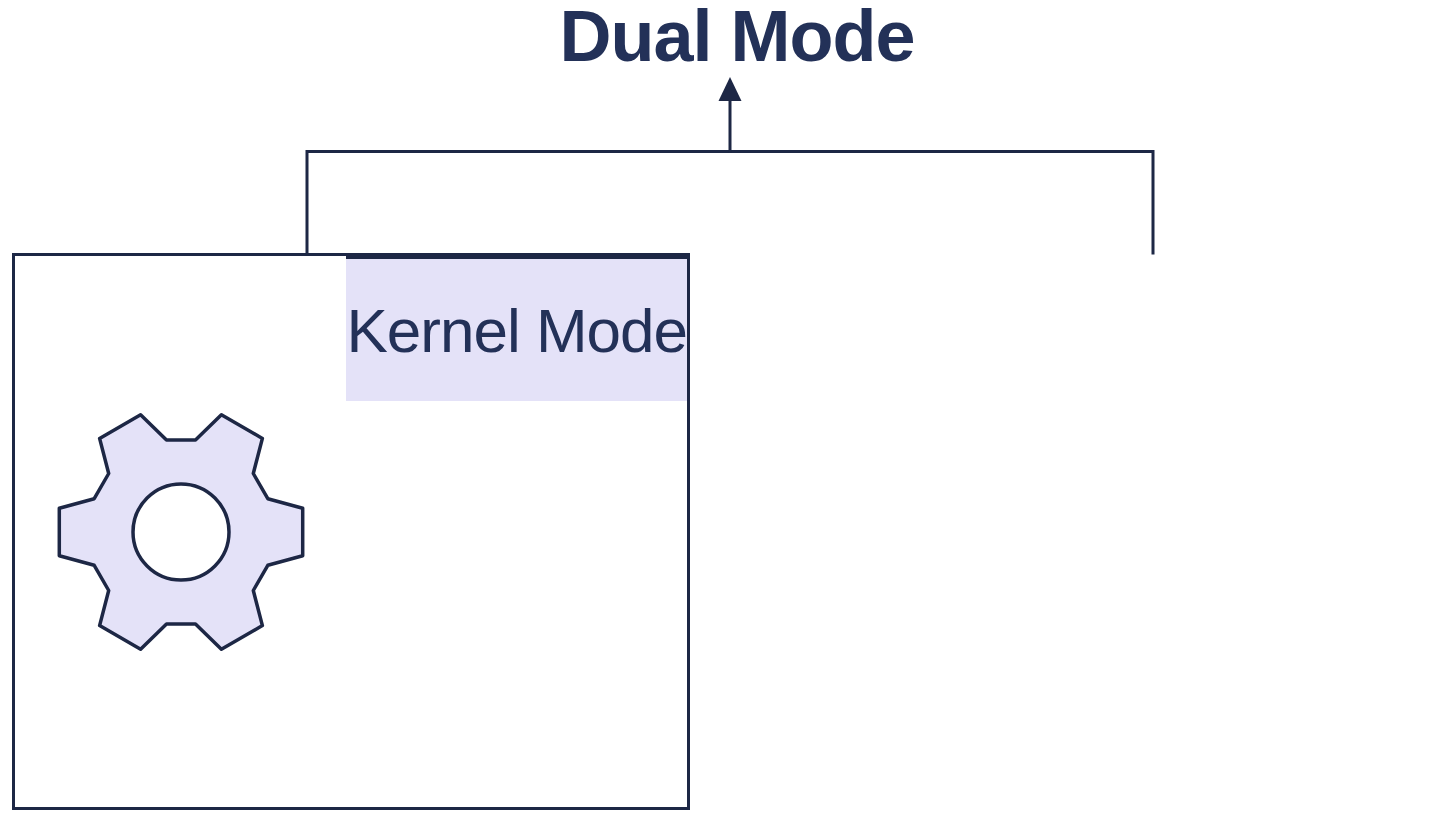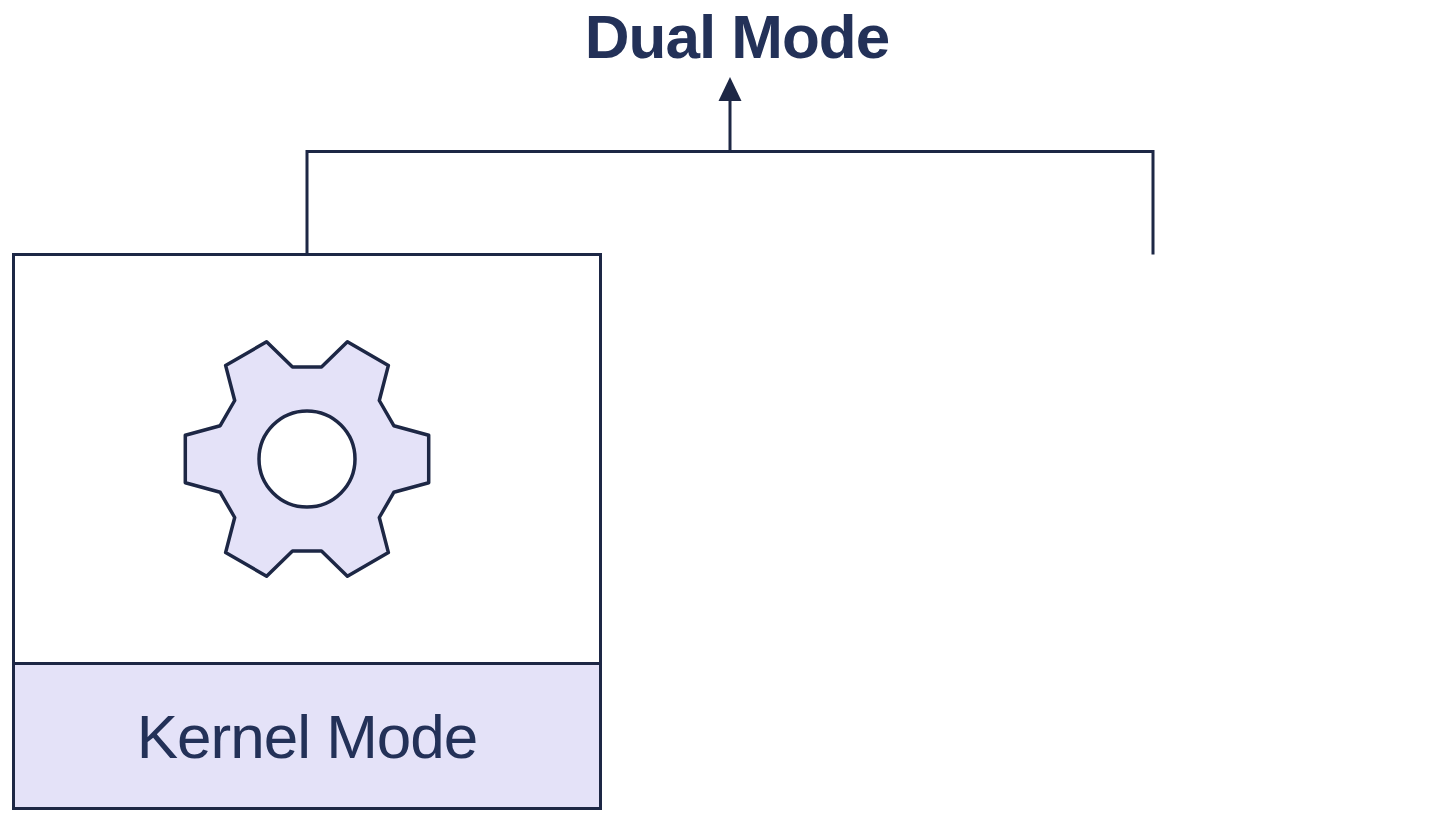--- a/index.html
+++ b/index.html
@@ -25,44 +25,44 @@
   }
   .diagram-title {
     position: absolute;
     left: 0;
     top: 0;
     width: 1456px;
     height: 72px;
     display: flex;
     align-items: center;
     justify-content: center;
-    font-size: 62px;
+    font-size: 72px;
     font-weight: bold;
     color: var(--text);
     letter-spacing: -1px;
     padding-left: 18px;
   }
   .connector-svg {
     position: absolute;
     left: 0;
     top: 0;
     width: 1456px;
     height: 823px;
   }
   .connector-svg .stroke { stroke: var(--line); fill: none; stroke-width: 3; }
   .connector-svg .head   { fill: var(--line); stroke: none; }
   .mode-node {
     position: absolute;
     top: 253px;
-    width: 590px;
+    width: 678px;
     height: 557px;
     border: 3px solid var(--line);
     background: var(--bg);
     display: flex;
-    flex-direction: column;
+    flex-direction: row;
   }
   .mode-node.kernel { left: 12px; }
   .mode-node.user   { left: 858px; }
   .icon-area {
     flex: 1;
     display: flex;
     align-items: center;
     justify-content: center;
   }
   .label-band {

